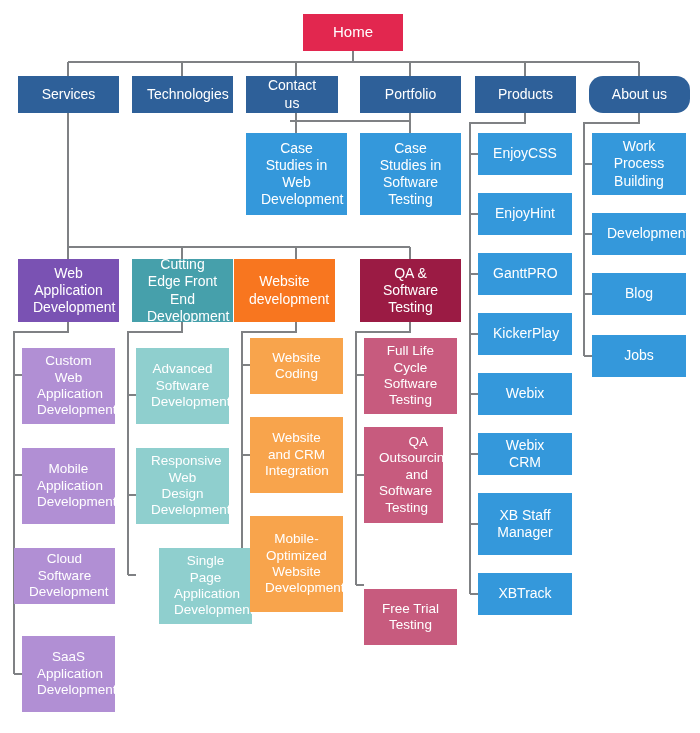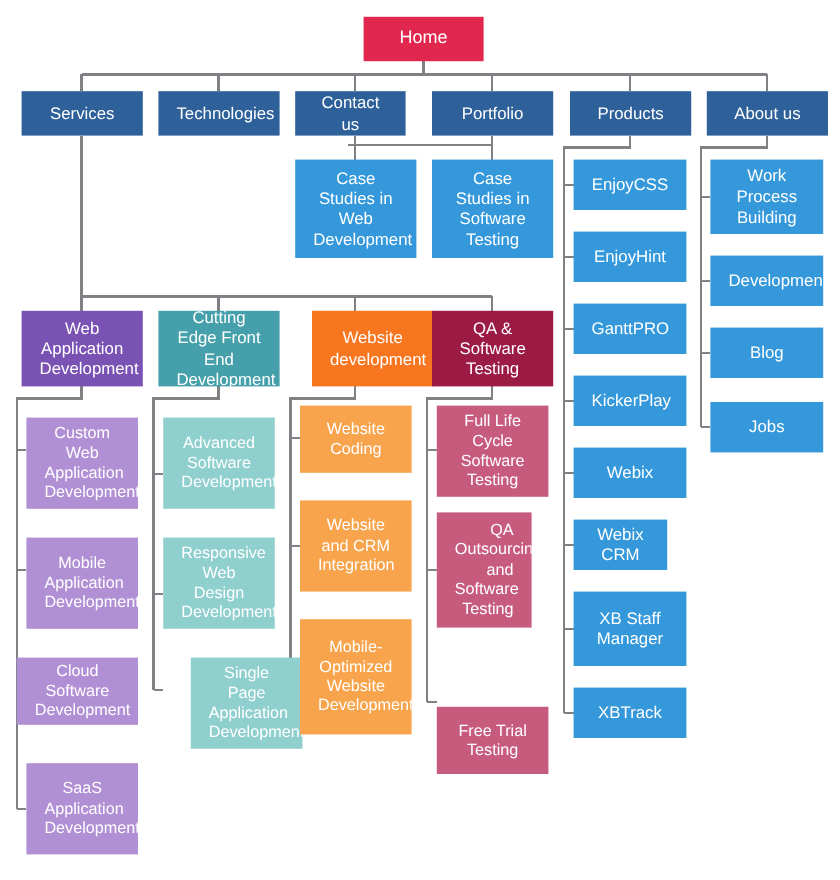--- a/index.html
+++ b/index.html
@@ -140,38 +140,38 @@
   </div>
   <div class="node c-nav fs-nav" style="left:246px;top:76px;width:92px;height:37px;">
     <span>Contact us</span>
   </div>
   <div class="node c-nav fs-nav" style="left:360px;top:76px;width:101px;height:37px;">
     <span>Portfolio</span>
   </div>
   <div class="node c-nav fs-nav" style="left:475px;top:76px;width:101px;height:37px;">
     <span>Products</span>
   </div>
-  <div class="node c-nav fs-nav" style="left:589px;top:76px;width:101px;height:37px;">
+  <div class="node c-nav fs-nav" style="left:589px;top:76px;width:101px;height:37px;border-radius:14px;">
     <span>About us</span>
   </div>
 
   <div class="node c-blue fs-mid" style="left:246px;top:133px;width:101px;height:82px;">
     <span>Case Studies in Web Development</span>
   </div>
   <div class="node c-blue fs-mid" style="left:360px;top:133px;width:101px;height:82px;">
     <span>Case Studies in Software Testing</span>
   </div>
 
   <div class="node c-purple fs-mid" style="left:18px;top:259px;width:101px;height:63px;">
     <span>Web Application Development</span>
   </div>
   <div class="node c-teal fs-mid" style="left:132px;top:259px;width:101px;height:63px;">
     <span>Cutting Edge Front End Development</span>
   </div>
-  <div class="node c-orange fs-mid" style="left:260px;top:259px;width:101px;height:63px;">
+  <div class="node c-orange fs-mid" style="left:234px;top:259px;width:101px;height:63px;">
     <span>Website development</span>
   </div>
   <div class="node c-maroon fs-mid" style="left:360px;top:259px;width:101px;height:63px;">
     <span>QA &amp; Software Testing</span>
   </div>
 
   <div class="node c-purple-l fs-leaf" style="left:22px;top:348px;width:93px;height:76px;align-items:center;">
     <span>Custom Web Application Development</span>
   </div>
   <div class="node c-purple-l fs-leaf" style="left:22px;top:448px;width:93px;height:76px;">
@@ -222,21 +222,21 @@
   </div>
   <div class="node c-blue fs-mid" style="left:478px;top:253px;width:94px;height:42px;">
     <span>GanttPRO</span>
   </div>
   <div class="node c-blue fs-mid" style="left:478px;top:313px;width:94px;height:42px;">
     <span>KickerPlay</span>
   </div>
   <div class="node c-blue fs-mid" style="left:478px;top:373px;width:94px;height:42px;">
     <span>Webix</span>
   </div>
-  <div class="node c-blue fs-mid" style="left:478px;top:433px;width:78px;height:42px;justify-content:center;">
+  <div class="node c-blue fs-mid" style="left:478px;top:433px;width:94px;height:42px;justify-content:center;">
     <span>Webix CRM</span>
   </div>
   <div class="node c-blue fs-mid" style="left:478px;top:493px;width:94px;height:62px;">
     <span>XB Staff Manager</span>
   </div>
   <div class="node c-blue fs-mid" style="left:478px;top:573px;width:94px;height:42px;">
     <span>XBTrack</span>
   </div>
 
   <div class="node c-blue fs-mid" style="left:592px;top:133px;width:94px;height:62px;">

